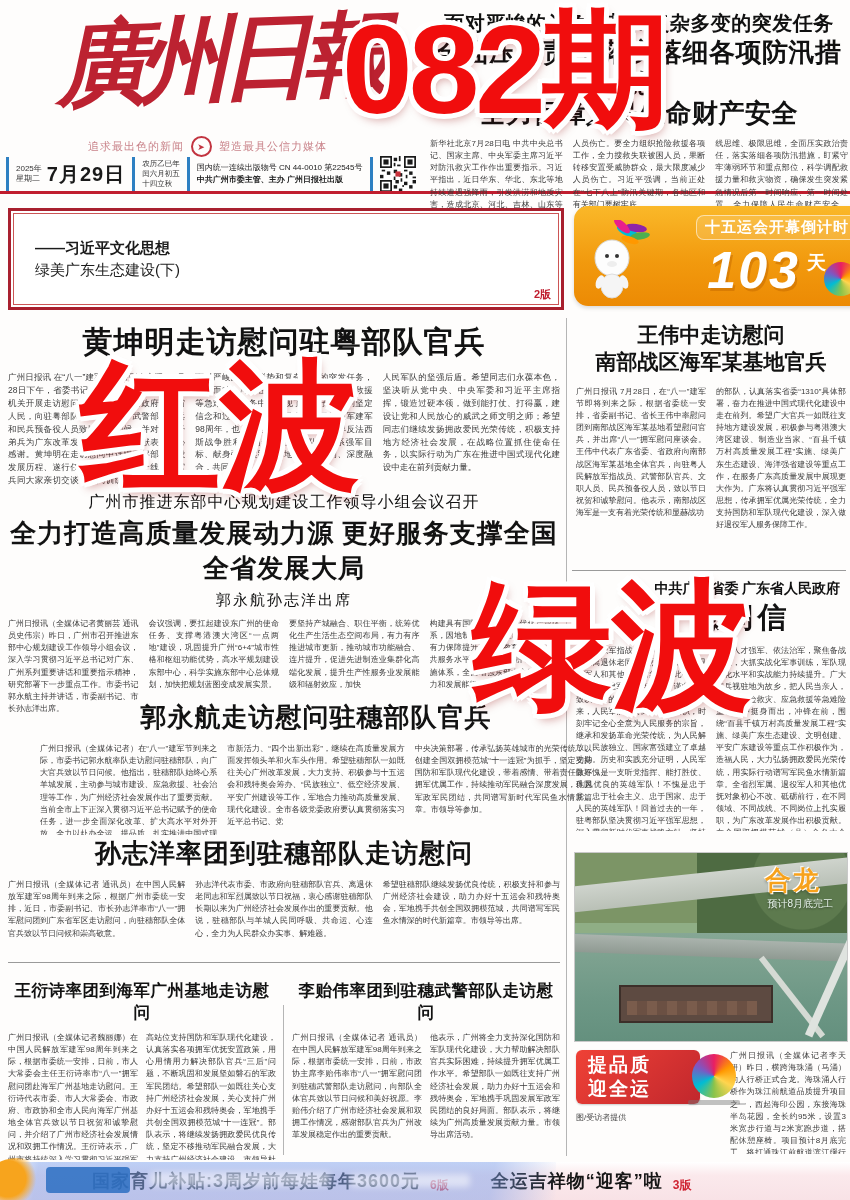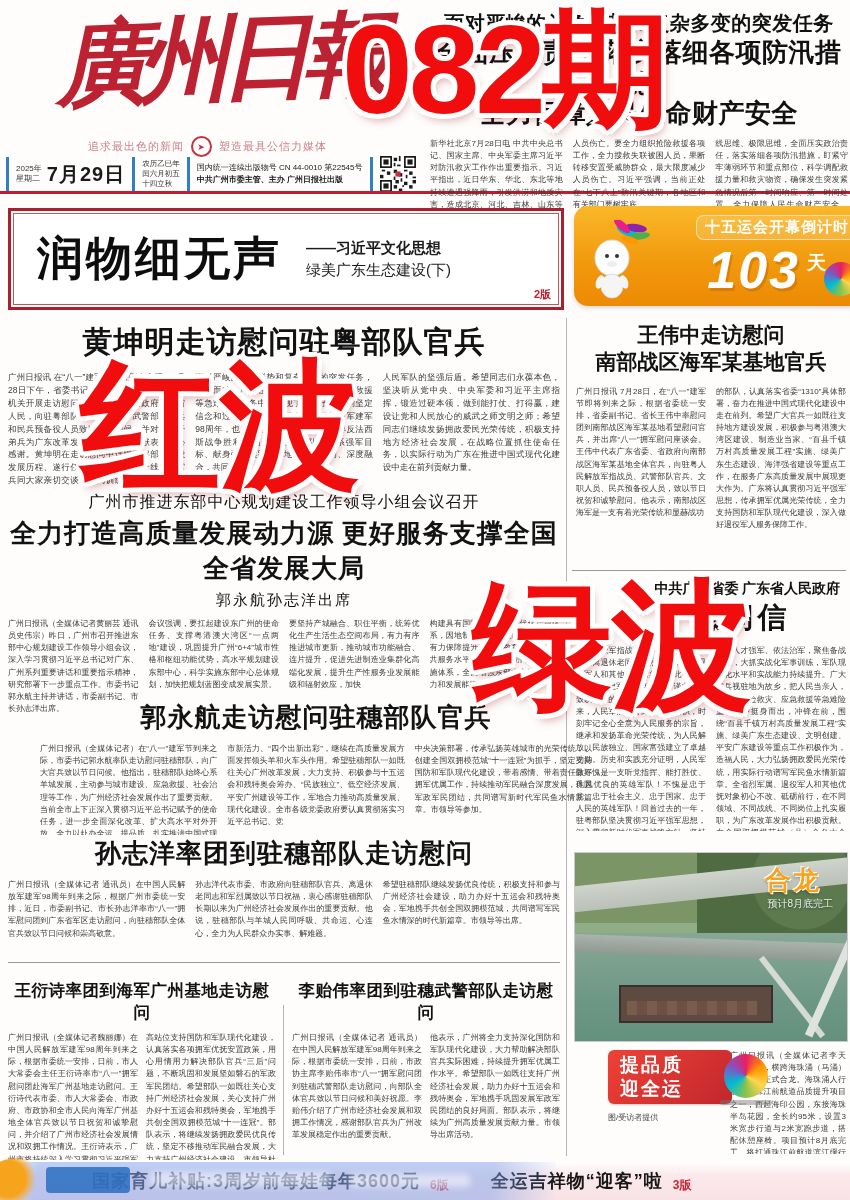--- a/index.html
+++ b/index.html
@@ -204,21 +204,20 @@
     <div class="ts-h">全面压实责任 落实落细各项防汛措施</div>
     <div class="ts-h">全力保障人民生命财产安全</div>
     <div class="cols ts-body bodytext" style="font-size:8px;">
       <div class="col">新华社北京7月28日电 中共中央总书记、国家主席、中央军委主席习近平对防汛救灾工作作出重要指示。习近平指出，近日华东、华北、东北等地持续遭遇强降雨，引发洪涝和地质灾害，造成北京、河北、吉林、山东等地重大</div>
       <div class="col">人员伤亡。要全力组织抢险救援各项工作，全力搜救失联被困人员，果断转移安置受威胁群众，最大限度减少人员伤亡。习近平强调，当前正处在“七下八上”防汛关键期，各地区和有关部门要树牢底</div>
       <div class="col">线思维、极限思维，全面压实政治责任，落实落细各项防汛措施，盯紧守牢薄弱环节和重点部位，科学调配救援力量和救灾物资，确保发生突发紧急情况后第一时间响应、第一时间处置，全力保障人民生命财产安全。（下转3版）</div>
     </div>
   </div>
 
   <div class="abs bannerbox">
-    <div class="bn-title">润物细无声</div>
     <div class="bn-right">
       <div class="bn-dash">——习近平文化思想</div>
       <div class="bn-sub">绿美广东生态建设(下)</div>
     </div>
     <div class="bn-page">2版</div>
   </div>
 
   <div class="abs countdown">
     <svg class="cd-mascot" width="70" height="80" viewBox="0 0 70 80">
       <g>
@@ -331,21 +330,21 @@
     <div class="ph-deck"></div>
     <div class="ph-crane2"></div>
     <div class="ph-crane"></div>
     <div class="ph-barge"></div>
     <div class="ph-barge-deck"></div>
     <div class="ph-title">合龙</div>
     <div class="ph-sub">预计8月底完工</div>
   </div>
 
   <div class="abs capblock">
-    <div style="position:relative;margin-left:32px;">
+    <div style="position:relative;">
       <div class="badge">
         <span>提品质</span>
         <span>迎全运</span>
       </div>
       <div class="spiral cap-spiral"></div>
       <div class="cap-logo-sub"></div>
       <div class="cap-caption">图/受访者提供</div>
     </div>
     <div class="bodytext" style="font-size:8px;height:104px;">广州日报讯（全媒体记者李天研）昨日，横跨海珠涌（马涌）的人行桥正式合龙。海珠涌人行桥作为珠江前航道品质提升项目之一，西起海印公园，东接海珠半岛花园，全长约95米，设置3米宽步行道与2米宽跑步道，搭配休憩座椅。项目预计8月底完工，将打通珠江前航道滨江缓行系统断点。</div>
   </div>

